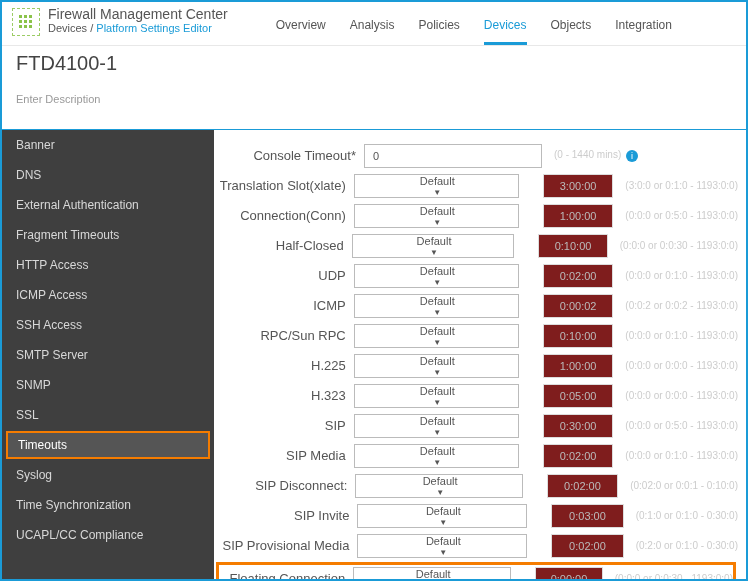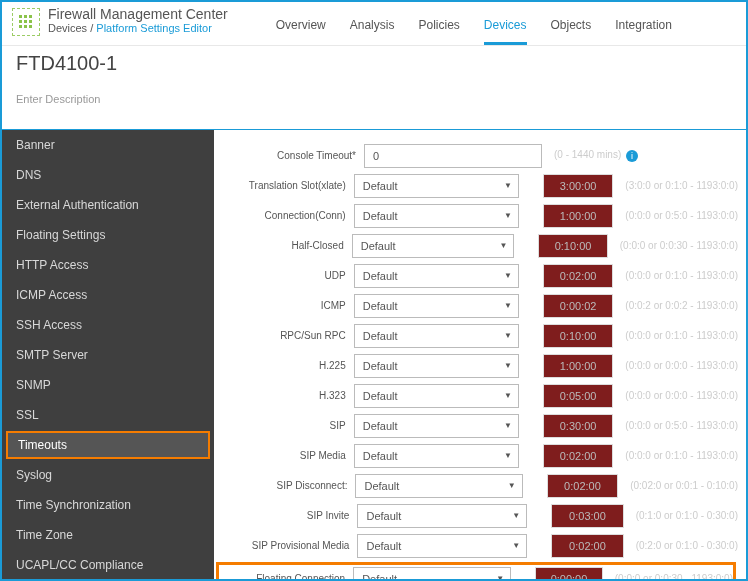--- a/index.html
+++ b/index.html
@@ -17,23 +17,23 @@
   .page-title-row { padding: 6px 14px 24px 14px; border-bottom: 1px solid #1a9bd7; }
   .page-title { font-size: 20px; color: #444; font-weight: 400; margin-bottom: 18px; }
   .page-desc { font-size: 11px; color: #999; }
   .body { display: flex; height: calc(100% - 100px); }
   .sidebar { width: 212px; background: #3f3f3f; overflow-y:auto; }
   .sidebar-item { color: #d8d8d8; font-size: 12px; padding: 8px 14px; cursor: pointer; }
   .sidebar-item.selected { background: #555; color: #fff; }
   .sidebar-highlight { border: 2px solid #f57c00; margin: 1px 4px; padding: 5px 10px; }
   .content { flex: 1; padding: 12px 8px 0 0; overflow-y:auto; }
   .row { display: flex; align-items: center; margin-bottom: 3px; height: 27px; }
-  .row-label { width: 150px; text-align: right; font-size: 10px; color: #555; padding-right: 8px; }
+  .row-label { width: 150px; text-align: right; font-size: 13px; color: #555; padding-right: 8px; }
   .row-select { width: 178px; }
-  .select { display:flex; align-items:center; justify-content:space-between; border:1px solid #bbb; height:24px; font-size:11px; color:#555; padding: 0 6px 0 8px; background:#fff; cursor:pointer;}
+  .select { display:flex; align-items:center; justify-content:space-between; border:1px solid #bbb; height:24px; font-size:11px; color:#555; padding: 0 6px 0 8px; background:#fff; cursor:pointer;flex-direction:column;}
   .select .caret { color:#555;}
   .input { border:1px solid #bbb; height:24px; width:178px; font-size:11px; color:#555; padding: 0 8px; background:#fff;}
   .row-val { width: 76px; margin-left: 24px; }
   .valbox { border:1px solid #ddd; height:24px; font-size:11px; color:#bbb; display:flex; align-items:center; justify-content:center; background:#7f1d1d; }
   .row-hint { font-size: 10px; color: #ccc; margin-left: 12px; white-space:nowrap;}
   .highlight-row { border: 3px solid #f57c00; padding: 0px; margin: 0px 2px 0 2px;}
   .info-icon { display:inline-block; width:12px;height:12px;border-radius:50%;background:#1a9bd7;color:#fff;font-size:9px;text-align:center;line-height:12px;margin-left:2px;vertical-align:middle;}
 </style>
 </head>
 <body>
@@ -72,31 +72,30 @@
 <div class="page-title-row">
   <div class="page-title">FTD4100-1</div>
   <div class="page-desc">Enter Description</div>
 </div>
 
 <div class="body">
   <div class="sidebar">
       <div class="sidebar-item">Banner</div>
       <div class="sidebar-item">DNS</div>
       <div class="sidebar-item">External Authentication</div>
-      <div class="sidebar-item">Floating Settings</div>
+      <div class="sidebar-item">Fragment Timeouts</div>
       <div class="sidebar-item">HTTP Access</div>
       <div class="sidebar-item">ICMP Access</div>
       <div class="sidebar-item">SSH Access</div>
       <div class="sidebar-item">SMTP Server</div>
       <div class="sidebar-item">SNMP</div>
       <div class="sidebar-item">SSL</div>
       <div class="sidebar-item selected sidebar-highlight">Timeouts</div>
       <div class="sidebar-item">Syslog</div>
       <div class="sidebar-item">Time Synchronization</div>
-      <div class="sidebar-item">Time Zone</div>
       <div class="sidebar-item">UCAPL/CC Compliance</div>
     </div>
   <div class="content">
       <div class="row">
         <div class="row-label">Console Timeout*</div>
         <div class="row-select"><input class="input" value="0" style=""></div>
         <div class="row-hint">(0 - 1440 mins) <span class="info-icon">i</span></div>
       </div>
       <div class="row">
         <div class="row-label">Translation Slot(xlate)</div>

